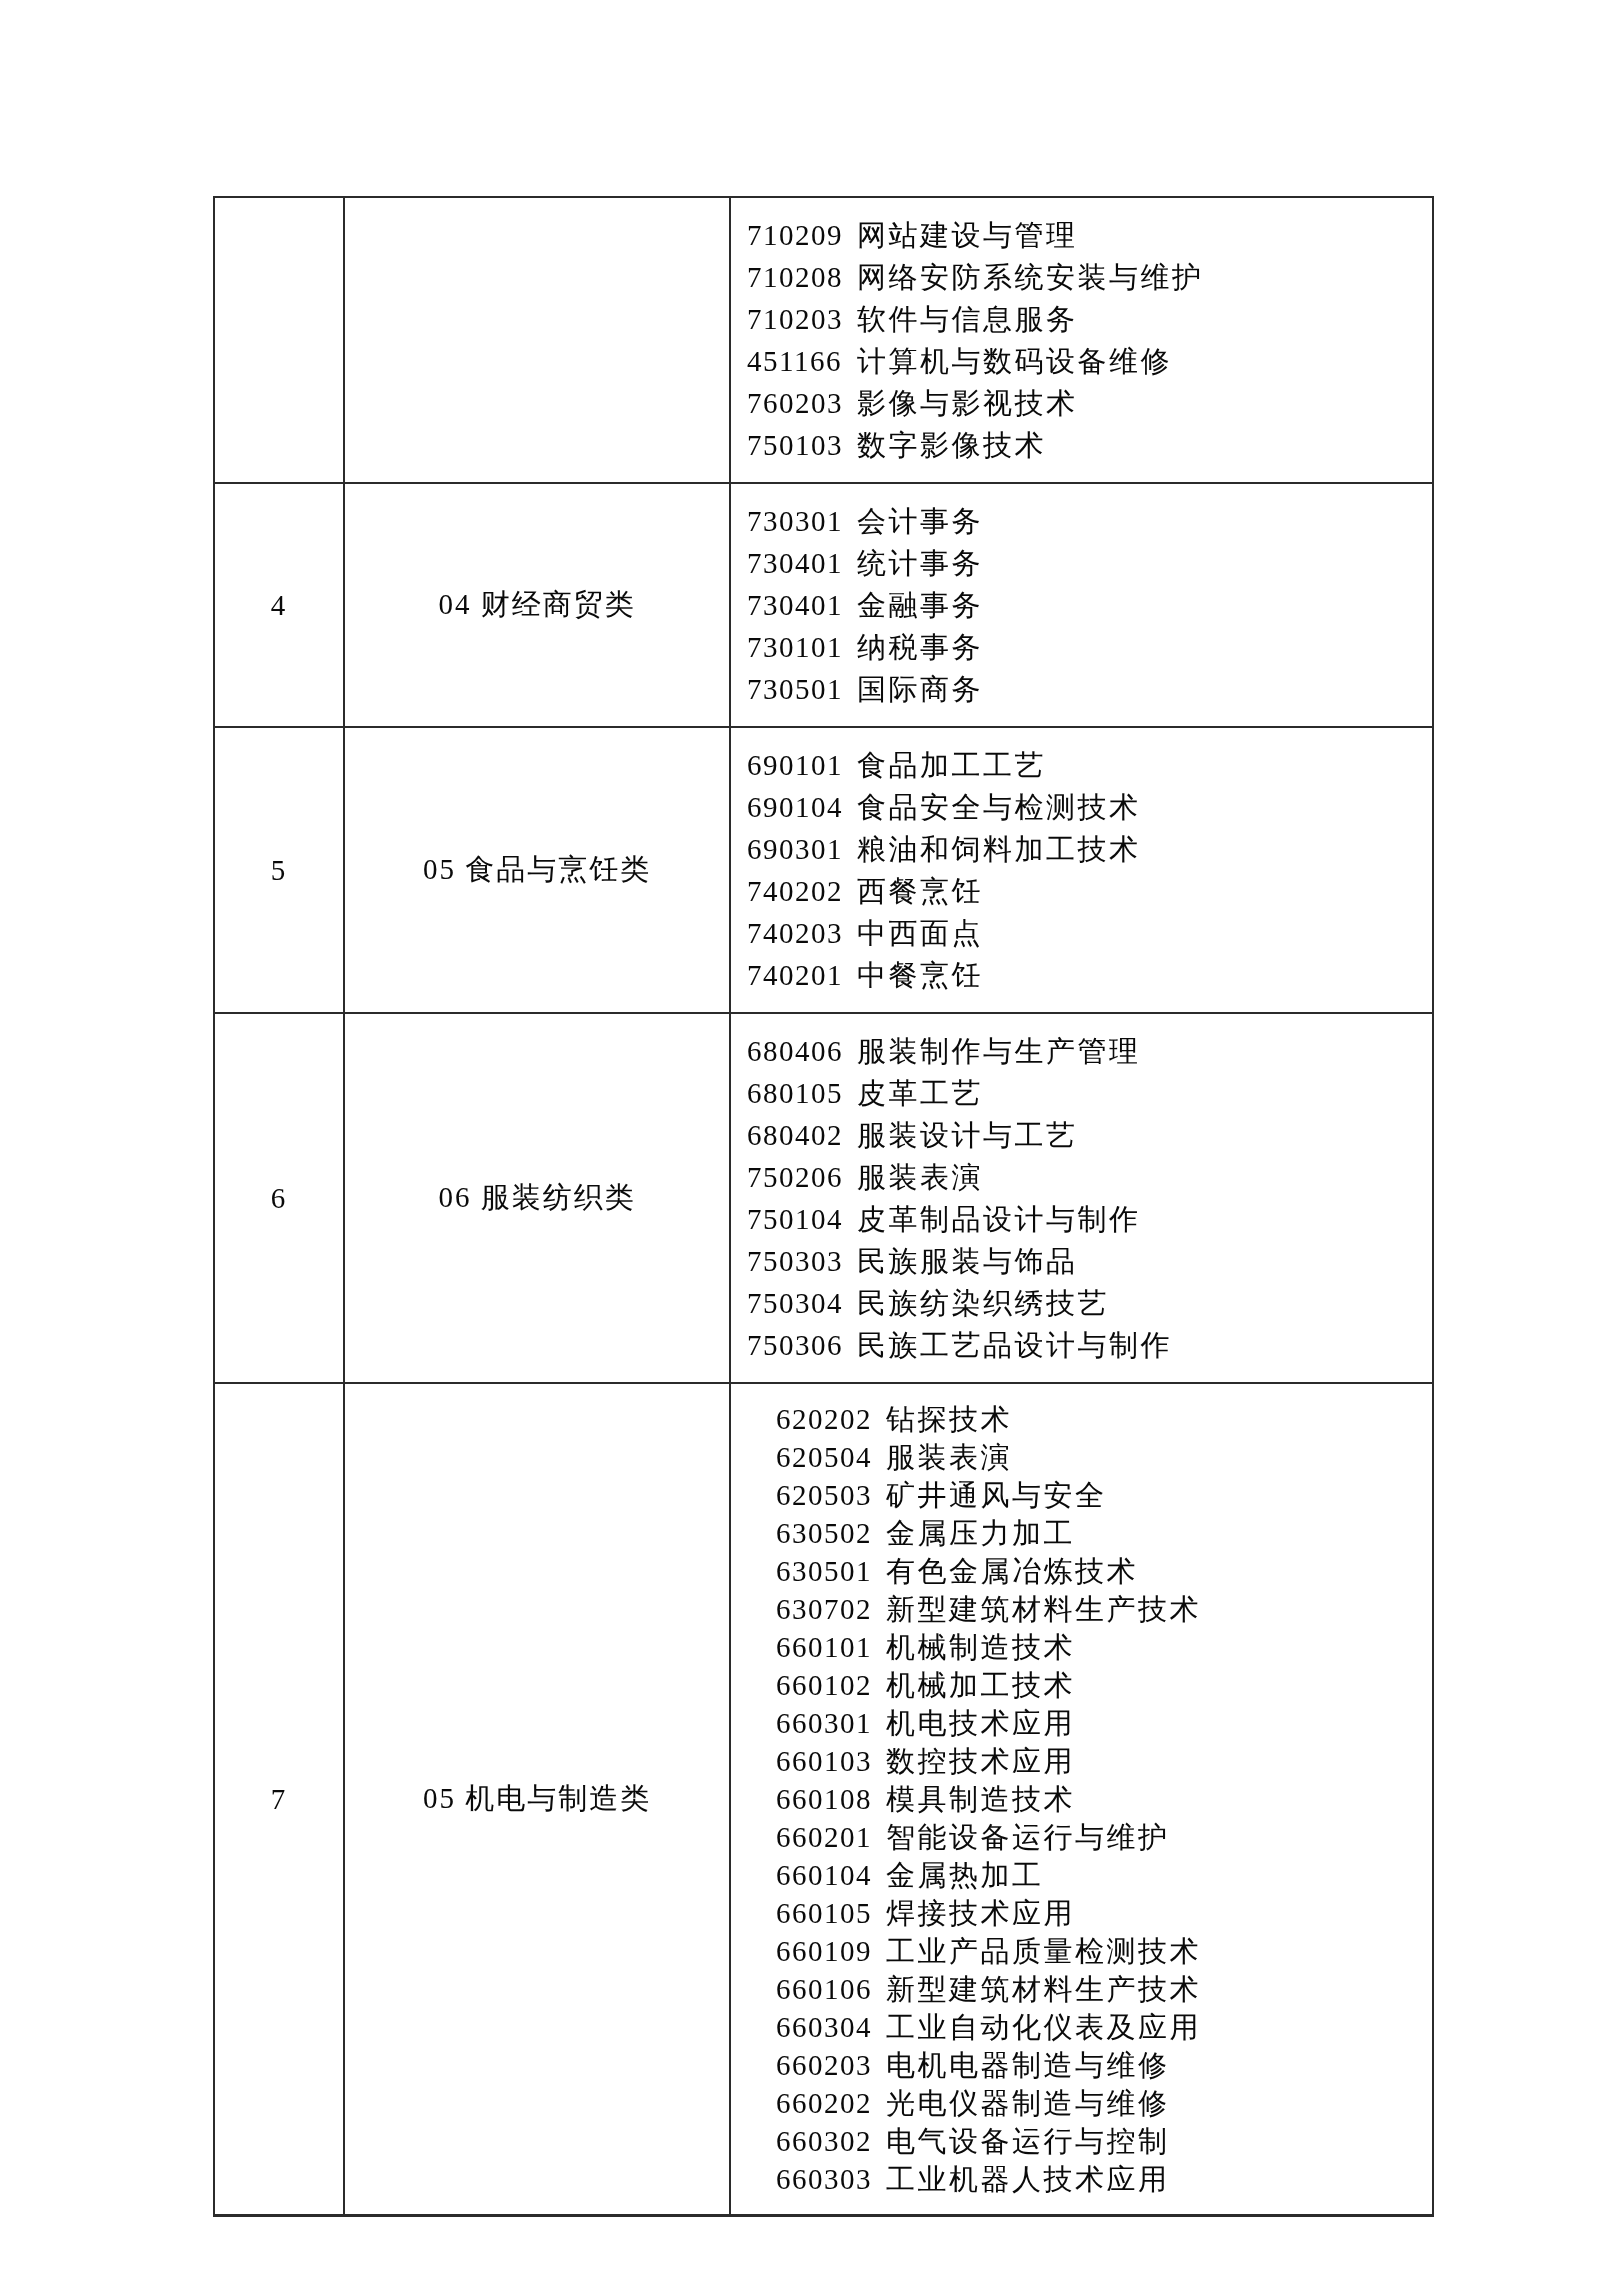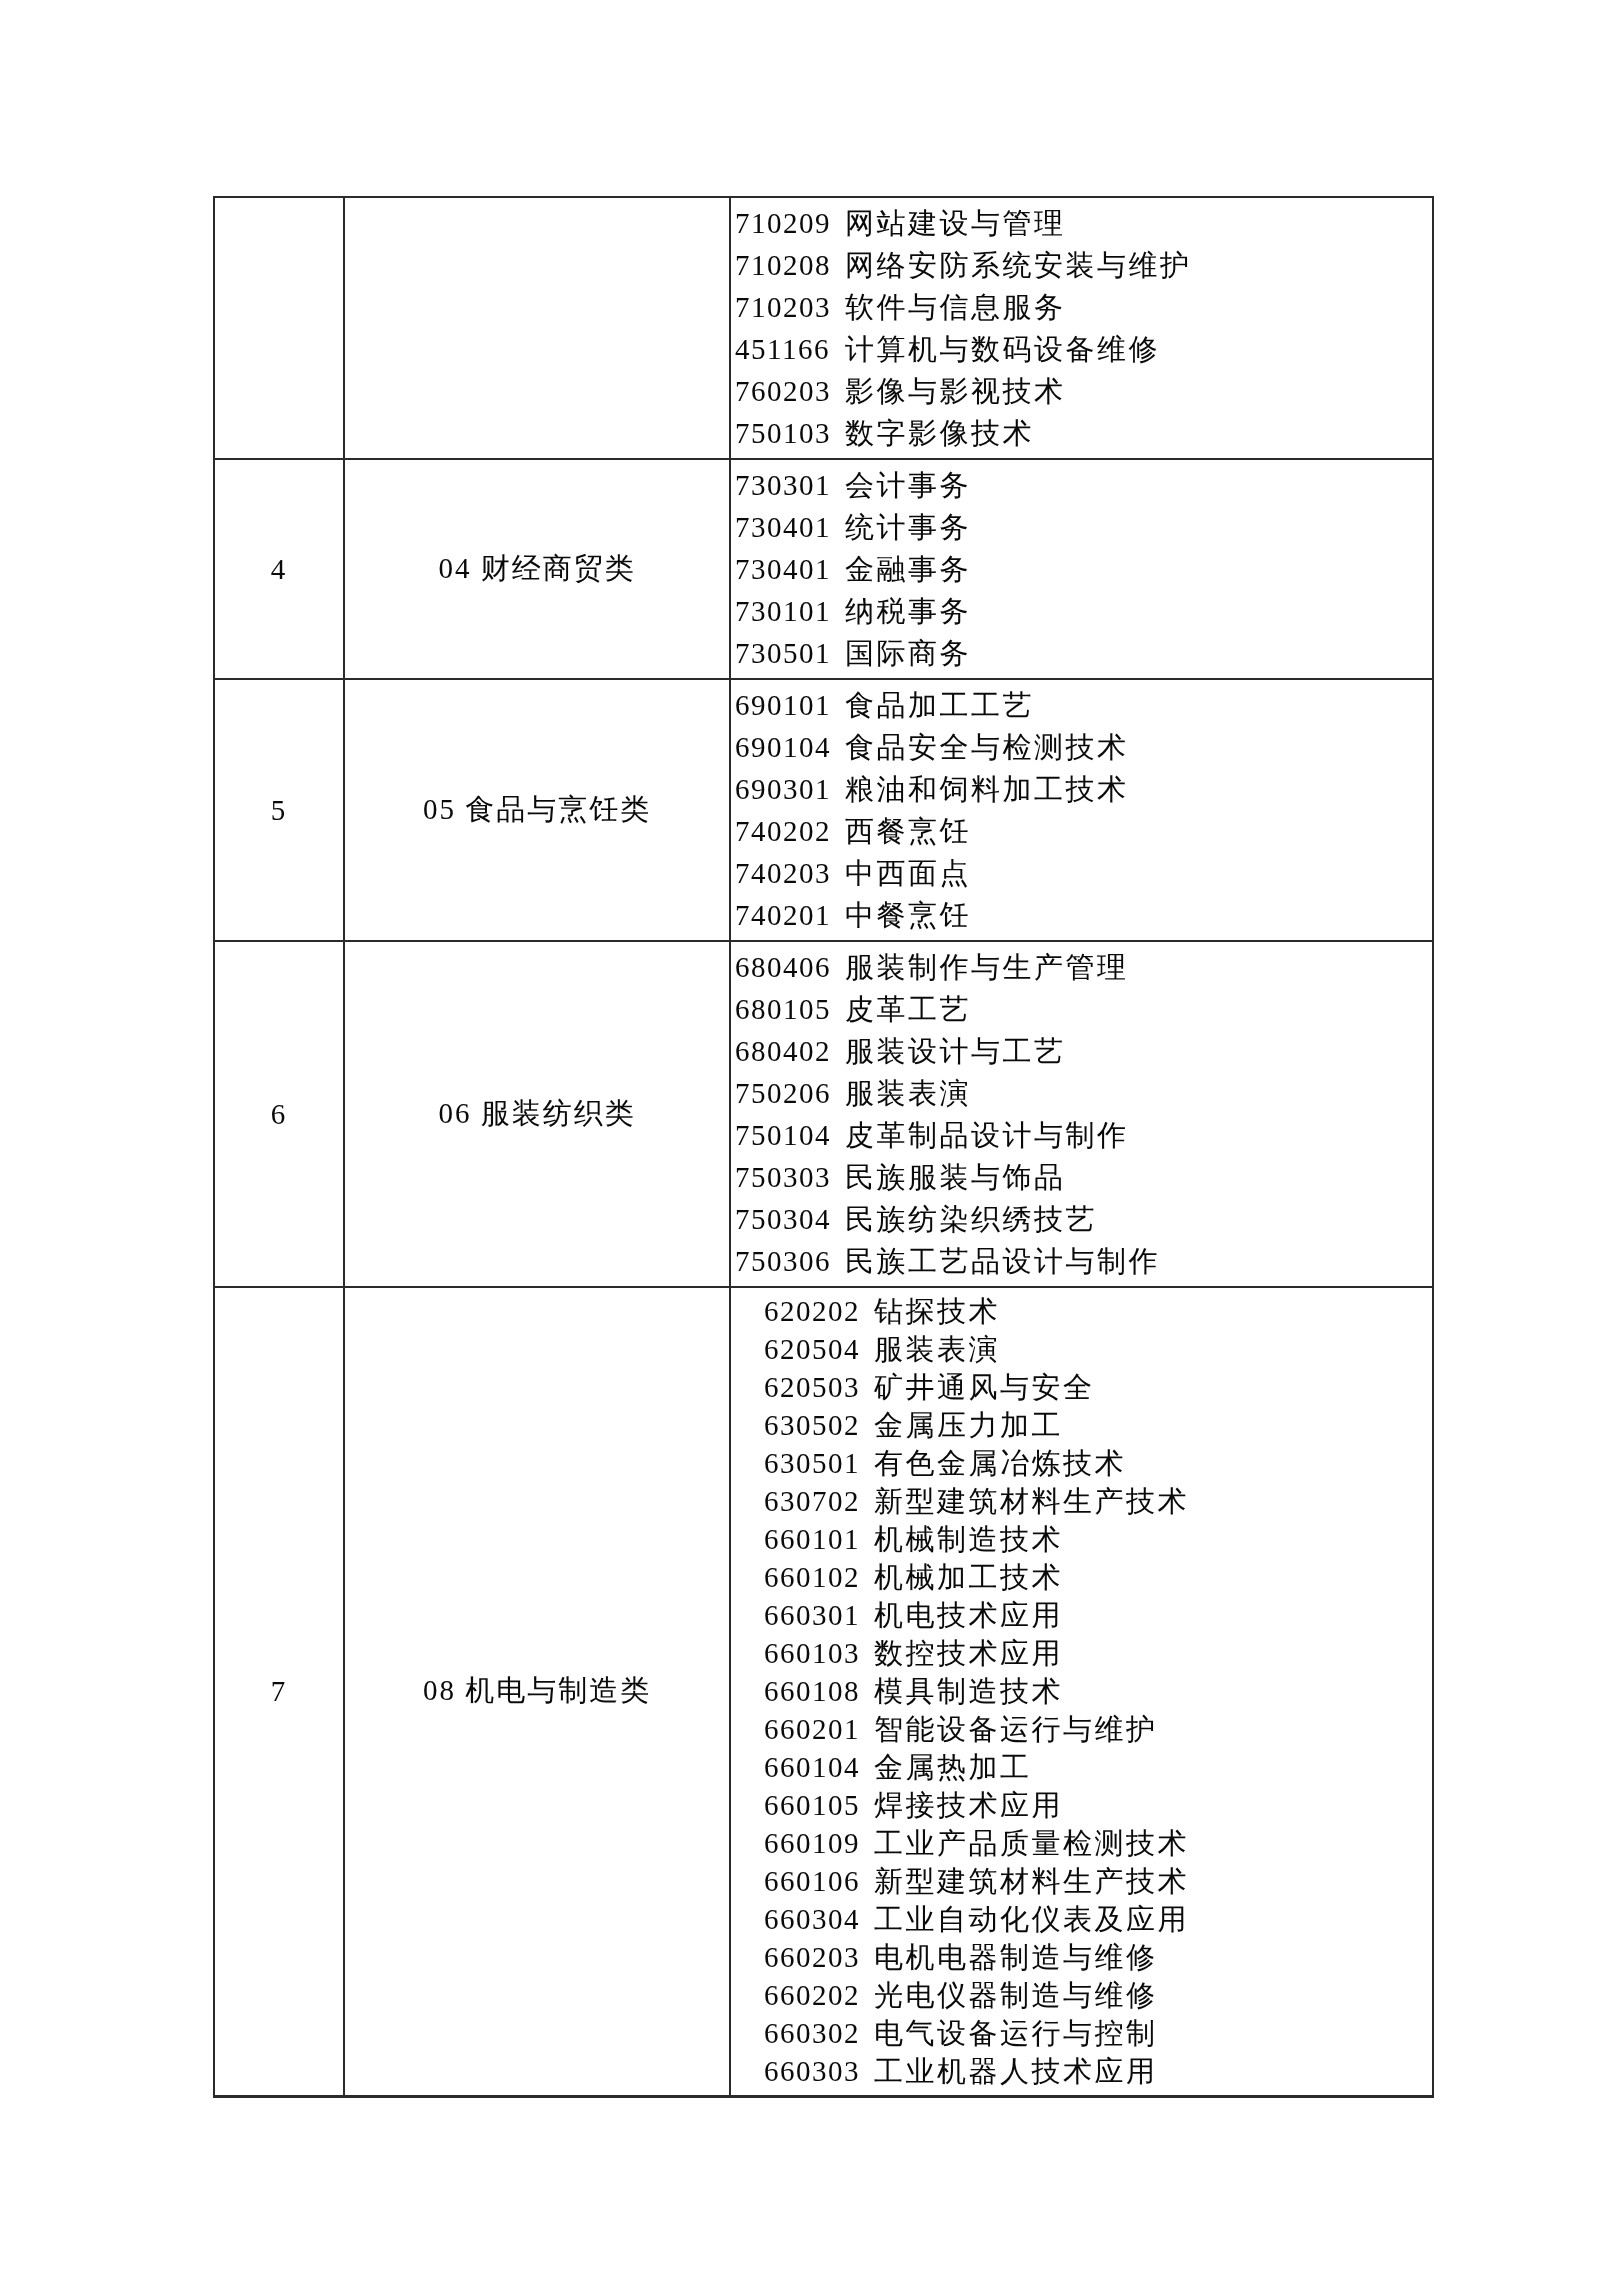--- a/index.html
+++ b/index.html
@@ -22,21 +22,21 @@
     left: 213px;
     top: 196px;
     width: 1219px;
     border-collapse: collapse;
     table-layout: fixed;
     border: 2px solid #2b2b2b;
     border-bottom-width: 3.9px;
   }
   table.doc-table td {
     border: 2px solid #2b2b2b;
-    padding: 4px;
+    padding: 16px;
     vertical-align: middle;
     background: #ffffff;
   }
   col.c-index    { width: 130px; }
   col.c-category { width: 386px; }
   col.c-majors   { width: 703px; }
 
   td.cell-index,
   td.cell-category {
     text-align: center;
@@ -125,21 +125,21 @@
             <div class="major-line"><span class="major-code">680402</span><span class="major-name">服装设计与工艺</span></div>
             <div class="major-line"><span class="major-code">750206</span><span class="major-name">服装表演</span></div>
             <div class="major-line"><span class="major-code">750104</span><span class="major-name">皮革制品设计与制作</span></div>
             <div class="major-line"><span class="major-code">750303</span><span class="major-name">民族服装与饰品</span></div>
             <div class="major-line"><span class="major-code">750304</span><span class="major-name">民族纺染织绣技艺</span></div>
             <div class="major-line"><span class="major-code">750306</span><span class="major-name">民族工艺品设计与制作</span></div>
           </td>
         </tr>
         <tr>
           <td class="cell-index">7</td>
-          <td class="cell-category">08 机电与制造类</td>
+          <td class="cell-category">05 机电与制造类</td>
           <td class="cell-majors">
             <div class="major-line"><span class="major-code">620202</span><span class="major-name">钻探技术</span></div>
             <div class="major-line"><span class="major-code">620504</span><span class="major-name">服装表演</span></div>
             <div class="major-line"><span class="major-code">620503</span><span class="major-name">矿井通风与安全</span></div>
             <div class="major-line"><span class="major-code">630502</span><span class="major-name">金属压力加工</span></div>
             <div class="major-line"><span class="major-code">630501</span><span class="major-name">有色金属冶炼技术</span></div>
             <div class="major-line"><span class="major-code">630702</span><span class="major-name">新型建筑材料生产技术</span></div>
             <div class="major-line"><span class="major-code">660101</span><span class="major-name">机械制造技术</span></div>
             <div class="major-line"><span class="major-code">660102</span><span class="major-name">机械加工技术</span></div>
             <div class="major-line"><span class="major-code">660301</span><span class="major-name">机电技术应用</span></div>

